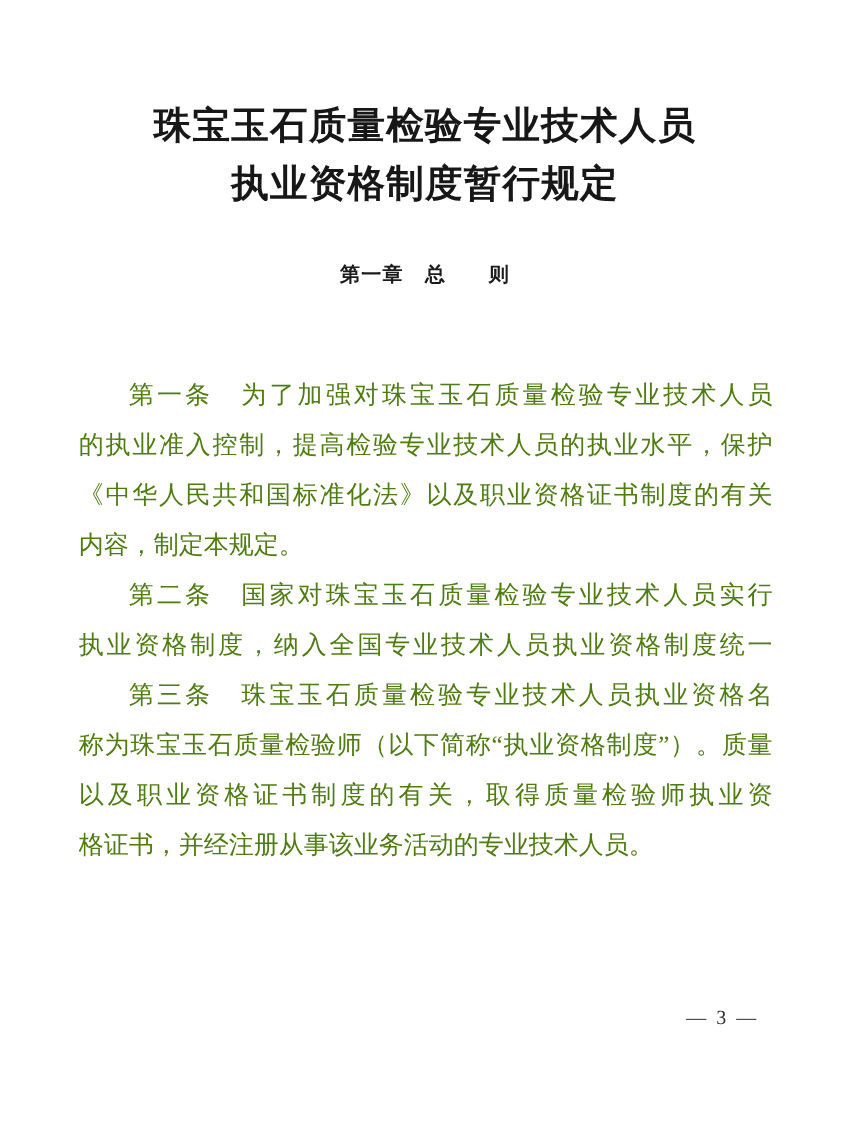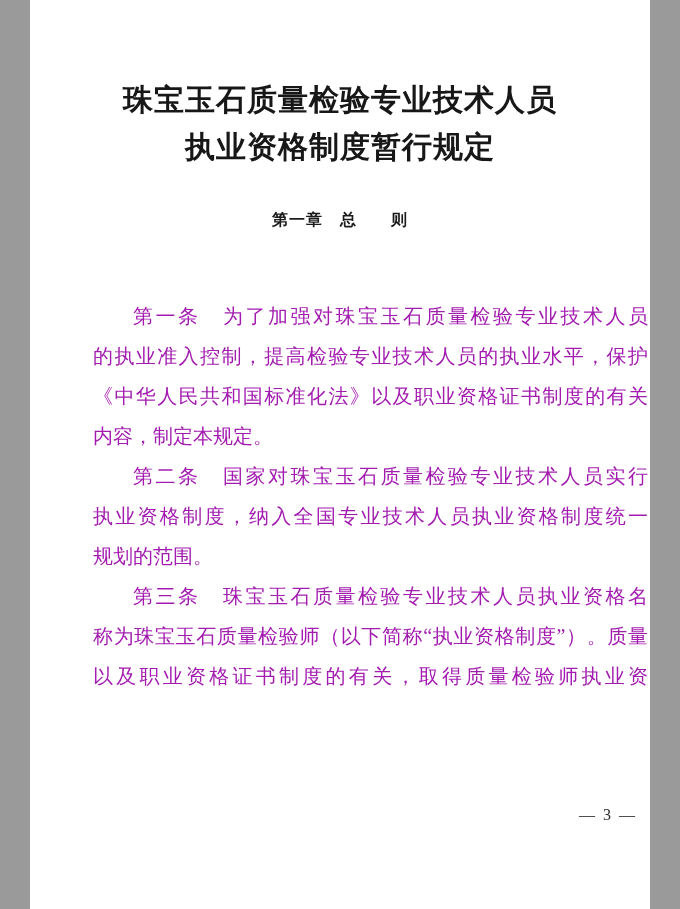--- a/index.html
+++ b/index.html
@@ -2,21 +2,21 @@
 <html lang="zh"><head>
 <meta charset="utf-8">
 <style>
   html, body {
     margin: 0;
     padding: 0;
     background: #9a9a9a;
   }
   .page {
     position: relative;
-    width: 620px;
+    width: 680px;
     height: 909px;
     margin: 0 auto;
     background: #ffffff;
     overflow: hidden;
     color: #1e1e1e;
   }
   
   .doc-title {
     position: absolute;
     left: 0;
@@ -48,21 +48,21 @@
 
   
   .body-text {
     position: absolute;
     top: 296px;
     left: 63px;
     width: 555px;
     font-family: "Liberation Serif", "DejaVu Serif", serif;
     font-size: 20px;
     line-height: 40px;
-    color: #a21caf;
+    color: #4d7c0f;
   }
   .body-line {
     height: 40px;
     overflow: hidden;
     text-align: justify;
     text-align-last: justify;
   }
   .body-line.para-end {
     text-align: center;
     text-align-last: left;
@@ -95,21 +95,21 @@
 
   <div class="chapter-heading">第一章　总　　则</div>
 
   <div class="body-text">
     <div class="body-line para-start">第一条　为了加强对珠宝玉石质量检验专业技术人员</div>
     <div class="body-line">的执业准入控制，提高检验专业技术人员的执业水平，保护</div>
     <div class="body-line">《中华人民共和国标准化法》以及职业资格证书制度的有关</div>
     <div class="body-line para-end">内容，制定本规定。</div>
     <div class="body-line para-start">第二条　国家对珠宝玉石质量检验专业技术人员实行</div>
     <div class="body-line">执业资格制度，纳入全国专业技术人员执业资格制度统一</div>
-    <div class="body-line para-end">规划的范围。</div>
     <div class="body-line para-start">第三条　珠宝玉石质量检验专业技术人员执业资格名</div>
     <div class="body-line">称为珠宝玉石质量检验师（以下简称“执业资格制度”）。质量</div>
     <div class="body-line">以及职业资格证书制度的有关，取得质量检验师执业资</div>
+    <div class="body-line para-end">格证书，并经注册从事该业务活动的专业技术人员。</div>
   </div>
 
   <div class="page-number">— 3 —</div>
 
 </div>
 
 </body></html>

